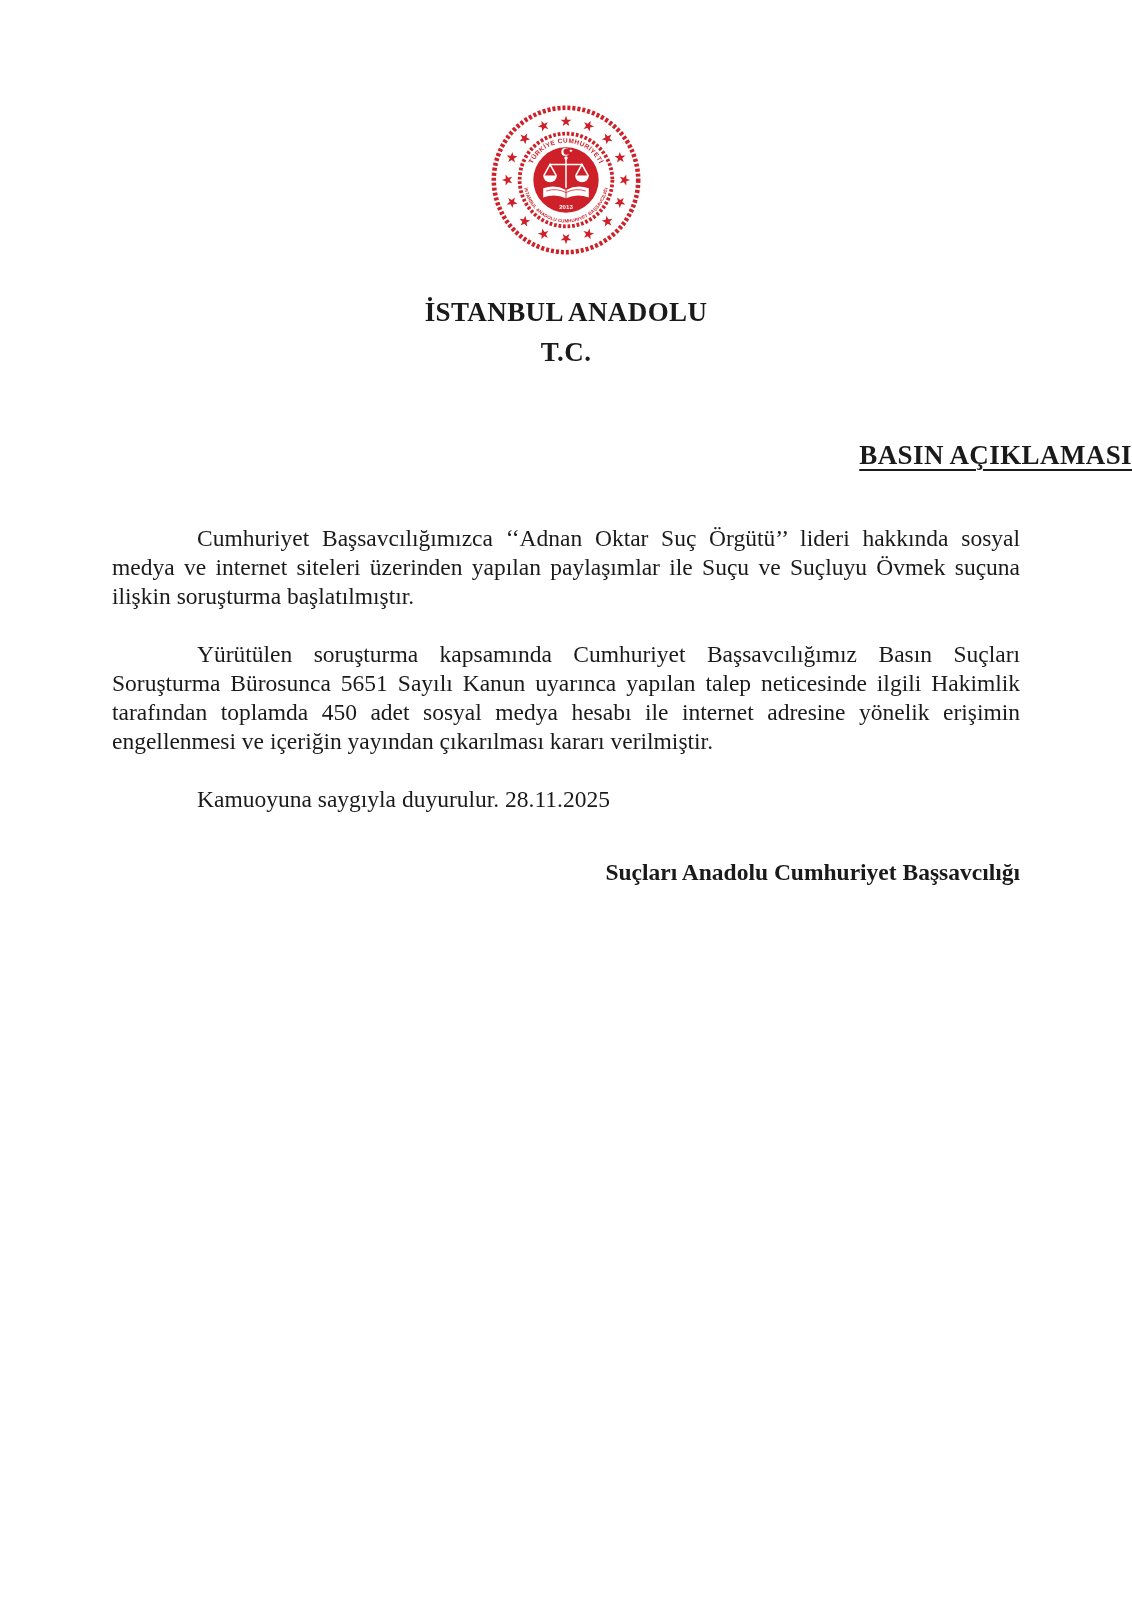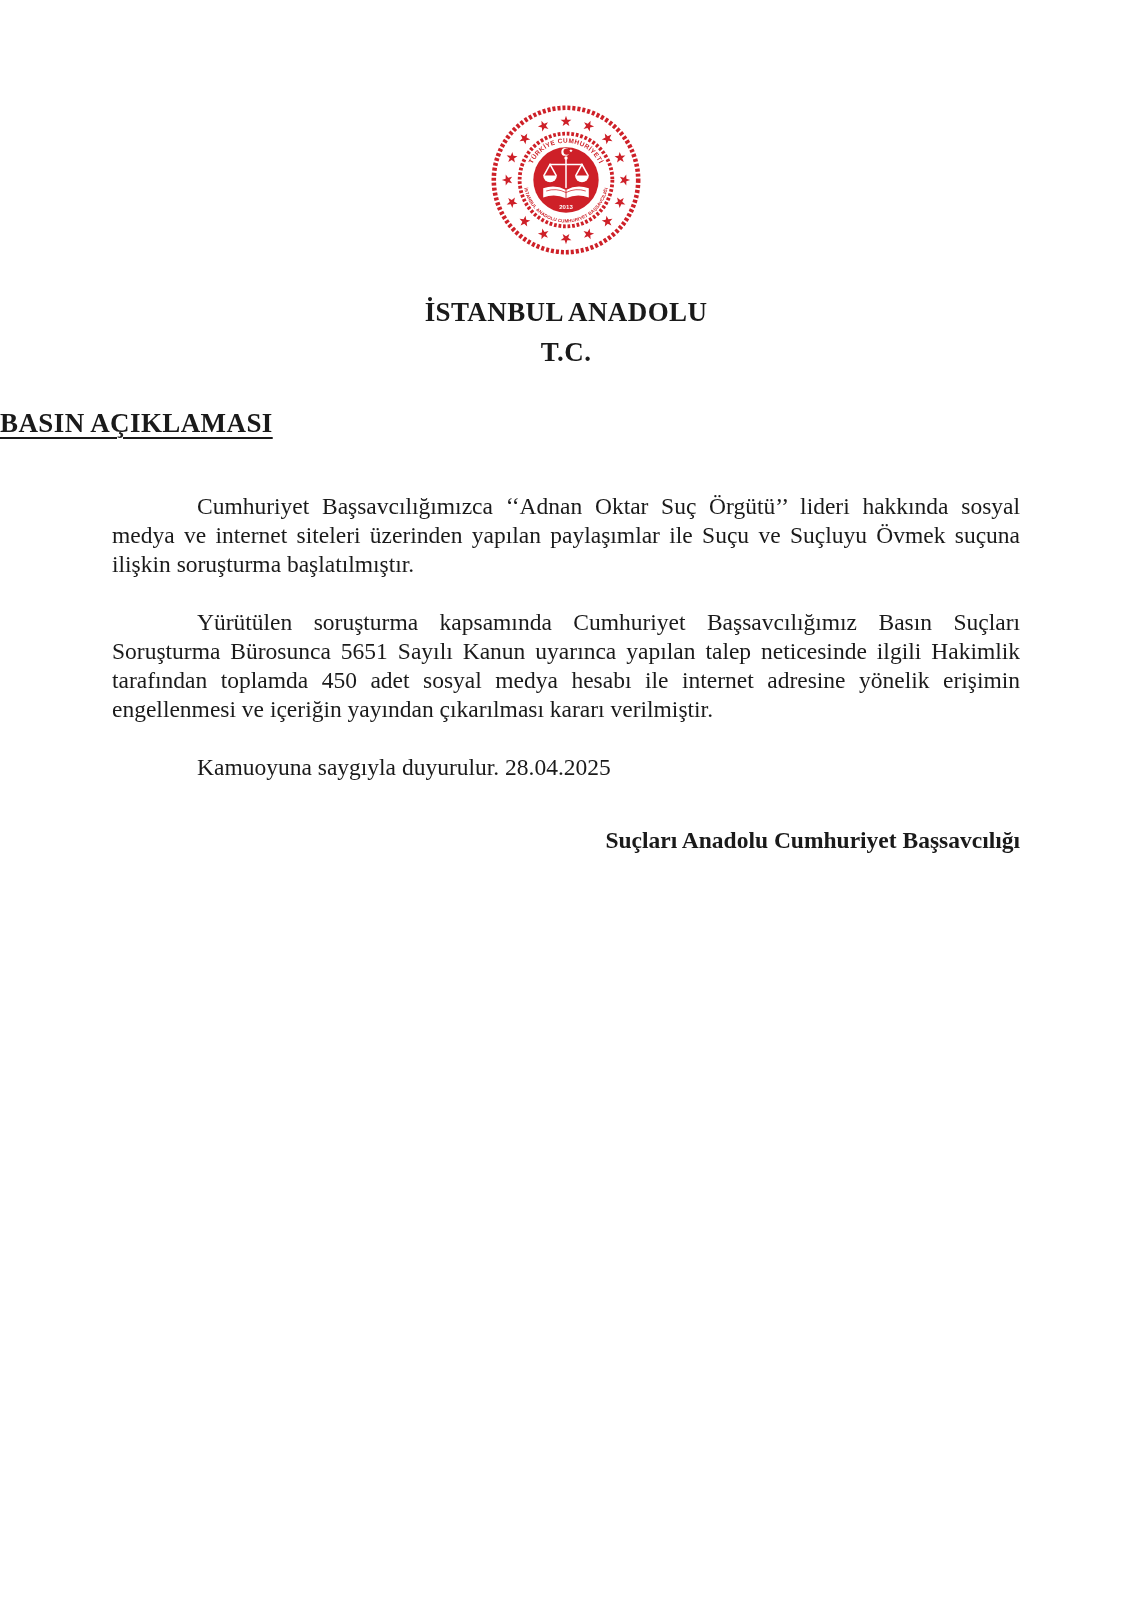--- a/index.html
+++ b/index.html
@@ -22,22 +22,22 @@
   .emblem svg { display: block; width: 100%; height: 100%; }
   .doc-header {
     margin-top: 36px;
     text-align: center;
     font-weight: bold;
     font-size: 27px;
     line-height: 40px;
     letter-spacing: 0.4px;
   }
   .doc-title {
-    margin-top: 32px;
-    text-align: left;
+    margin-top: 64px;
+    text-align: right;
     font-weight: bold;
     font-size: 27px;
     line-height: 38px;
     letter-spacing: 0.4px;
   }
   .doc-title span {
     text-decoration: underline;
     text-decoration-thickness: 2px;
     text-underline-offset: 5px;
   }
@@ -143,17 +143,17 @@
     <div>T.C.</div>
   </div>
 
   <div class="doc-title">
     <span>BASIN AÇIKLAMASI</span>
   </div>
 
   <div class="doc-body">
     <p>Cumhuriyet Başsavcılığımızca ‘‘Adnan Oktar Suç Örgütü’’ lideri hakkında sosyal medya ve internet siteleri üzerinden yapılan paylaşımlar ile Suçu ve Suçluyu Övmek suçuna ilişkin soruşturma başlatılmıştır.</p>
     <p>Yürütülen soruşturma kapsamında Cumhuriyet Başsavcılığımız Basın Suçları Soruşturma Bürosunca 5651 Sayılı Kanun uyarınca yapılan talep neticesinde ilgili Hakimlik tarafından toplamda 450 adet sosyal medya hesabı ile internet adresine yönelik erişimin engellenmesi ve içeriğin yayından çıkarılması kararı verilmiştir.</p>
-    <p class="closing">Kamuoyuna saygıyla duyurulur. 28.04.2025</p>
+    <p class="closing">Kamuoyuna saygıyla duyurulur. 28.11.2025</p>
     <p class="signature">Suçları Anadolu Cumhuriyet Başsavcılığı</p>
   </div>
 
 </div>
 
 </body></html>

